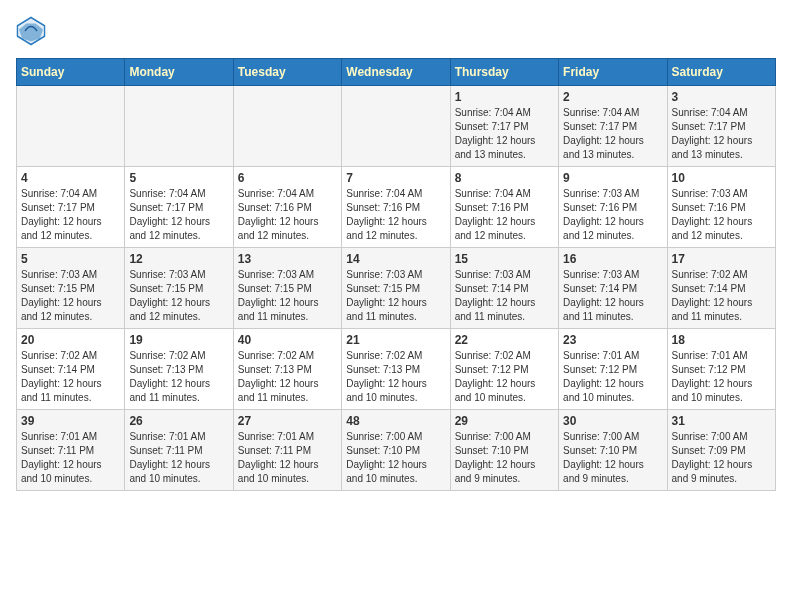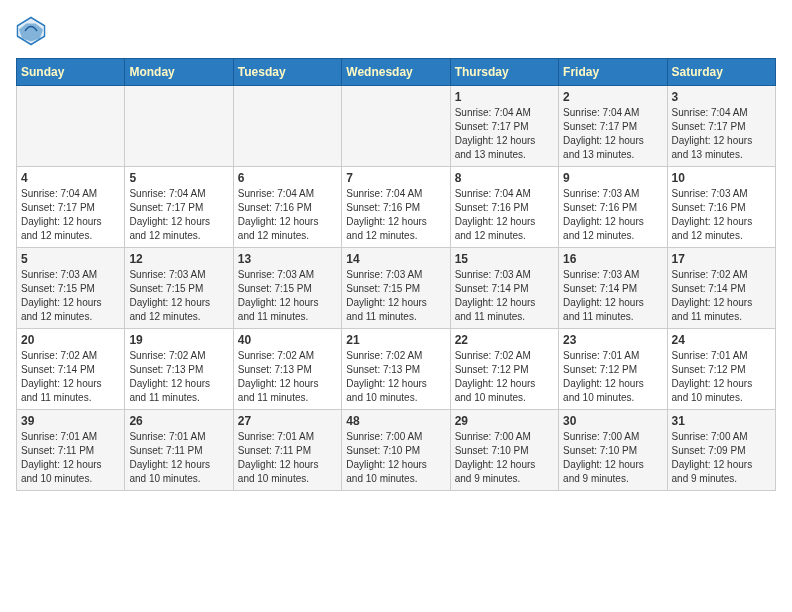--- a/index.html
+++ b/index.html
@@ -289,21 +289,21 @@
 and 10 minutes.</div>
         </td>
         <td>
           <span class="day-num">23</span>
           <div class="day-info" style="white-space: pre-line;">Sunrise: 7:01 AM
 Sunset: 7:12 PM
 Daylight: 12 hours
 and 10 minutes.</div>
         </td>
         <td>
-          <span class="day-num">24</span>
+          <span class="day-num">18</span>
           <div class="day-info" style="white-space: pre-line;">Sunrise: 7:01 AM
 Sunset: 7:12 PM
 Daylight: 12 hours
 and 10 minutes.</div>
         </td>
       </tr>
       <tr>
         <td>
           <span class="day-num">39</span>
           <div class="day-info" style="white-space: pre-line;">Sunrise: 7:01 AM

